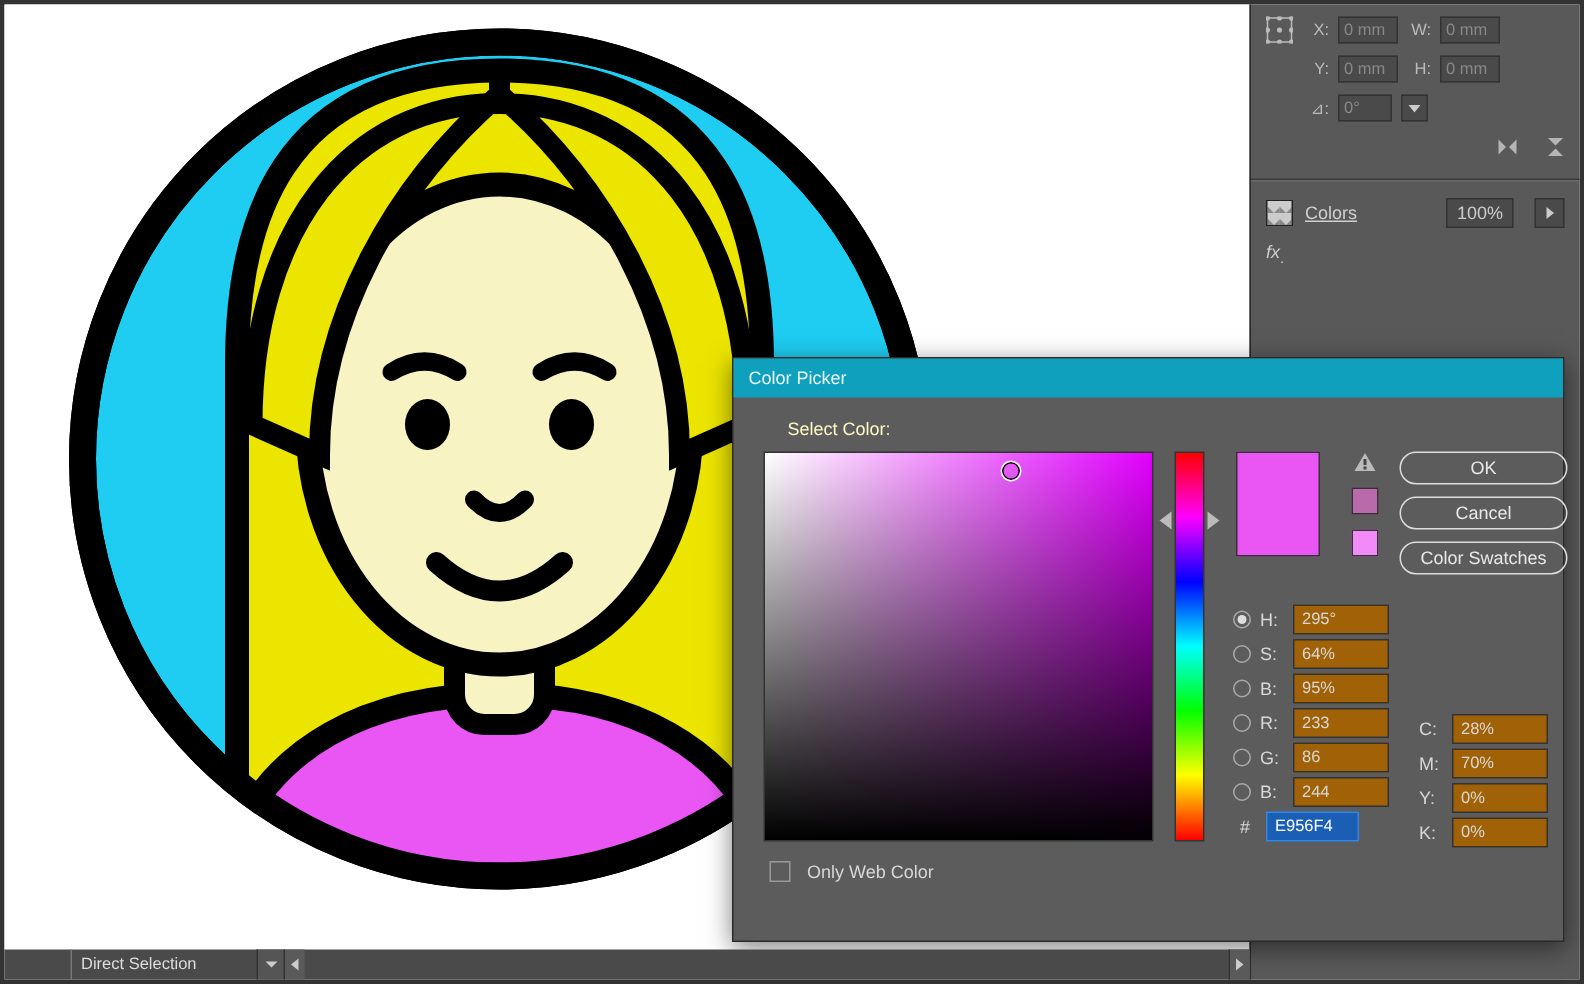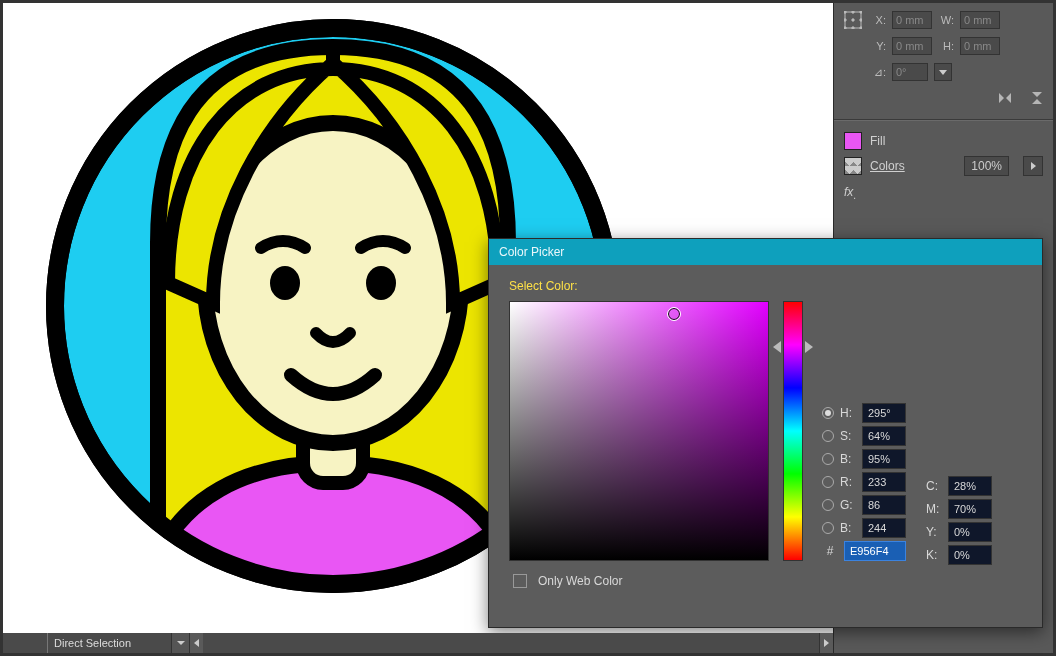--- a/index.html
+++ b/index.html
@@ -35,21 +35,21 @@
   .status{position:absolute;left:0;bottom:0;width:830px;height:20px;background:#4a4a4a;color:#ddd;display:flex;align-items:center;font-size:11px;}
   .status-pad{width:44px;}
   .status-item{padding:0 40px 0 6px;border-left:1px solid #777;height:100%;display:flex;align-items:center;}
   .status-chev{width:18px;height:100%;display:flex;align-items:center;justify-content:center;border-left:1px solid #333;background:#555;}
   .status .scroll-l,.status .scroll-r{width:14px;height:100%;background:#5a5a5a;display:flex;align-items:center;justify-content:center;border-left:1px solid #333;}
 
   
   .dlg{position:absolute;left:485px;top:235px;width:555px;height:390px;background:#5c5c5c;border:1px solid #2a2a2a;box-shadow:0 4px 16px rgba(0,0,0,.5);}
   .dlg-title{height:26px;background:#0ea0bd;color:#eaf7fa;display:flex;align-items:center;padding:0 10px;font-size:12px;}
   .dlg-body{padding:10px 14px 10px 20px;}
-  .sel-lbl{margin:4px 0 8px 0;color:#fde047;}
+  .sel-lbl{margin:4px 0 8px 16px;color:#fef9c3;}
   .picker-row{display:flex;gap:14px;}
   .sv{position:relative;width:260px;height:260px;border:1px solid #333;cursor:crosshair;
     background:linear-gradient(to top,#000,rgba(0,0,0,0)),linear-gradient(to right,#fff,#e200ff);}
   .sv-cursor{position:absolute;width:12px;height:12px;border:1px solid #000;border-radius:50%;outline:1px solid #fff;}
   .hue-col{position:relative;display:flex;align-items:flex-start;}
   .hue{width:20px;height:260px;border:1px solid #333;
     background:linear-gradient(to bottom,#ff0000 0%,#ff00ff 16.6%,#0000ff 33.3%,#00ffff 50%,#00ff00 66.6%,#ffff00 83.3%,#ff0000 100%);}
   .hue-tri{position:absolute;width:0;height:0;border-style:solid;}
   .hue-tri.l{left:-10px;border-width:6px 8px 6px 0;border-color:transparent #bbb transparent transparent;}
   .hue-tri.r{right:-10px;border-width:6px 0 6px 8px;border-color:transparent transparent transparent #bbb;}
@@ -63,21 +63,21 @@
   .warn-icon{width:16px;height:14px;}
   .btn-col{display:flex;flex-direction:column;gap:8px;}
   .btn{width:112px;height:22px;border:1.5px solid #ddd;border-radius:12px;background:transparent;color:#e8e8e8;display:flex;align-items:center;justify-content:center;font-size:12px;cursor:pointer;}
 
   .num-zone{position:absolute;left:333px;top:164px;display:flex;gap:20px;}
   .num-col{display:flex;flex-direction:column;gap:3px;}
   .nrow{display:flex;align-items:center;gap:6px;}
   .radio{width:12px;height:12px;border:1px solid #aaa;border-radius:50%;display:inline-block;}
   .radio.on::after{content:'';display:block;width:6px;height:6px;border-radius:50%;background:#ddd;margin:2px;}
   .nlbl{width:16px;color:#d8d8d8;}
-  .nval{width:44px;height:20px;background:#0f172a;border:1px solid #333;color:#d8d8d8;padding:0 5px;display:flex;align-items:center;font-size:11px;}
+  .nval{width:64px;height:20px;background:#a16207;border:1px solid #333;color:#d8d8d8;padding:0 5px;display:flex;align-items:center;font-size:11px;}
   .nval.hl{background:#1a5fb4;border-color:#3b83e0;color:#fff;}
   .hashlbl{width:16px;text-align:center;color:#d8d8d8;}
   .cmyk{margin-top:73px;}
   .chev-dn{width:0;height:0;border-left:4px solid transparent;border-right:4px solid transparent;border-top:5px solid #ccc;}
   .chev-r{width:0;height:0;border-top:4px solid transparent;border-bottom:4px solid transparent;border-left:5px solid #ccc;}
   .chev-l{width:0;height:0;border-top:4px solid transparent;border-bottom:4px solid transparent;border-right:5px solid #ccc;}
 </style>
 </head>
 <body>
 
@@ -163,24 +163,20 @@
       <div class="flip-btn"><svg width="16" height="14">
             <path d="M2 2l5 5-5 5z M14 2l-5 5 5 5z" fill="#ccc"></path>
           </svg></div>
       <div class="flip-btn"><svg width="16" height="14">
             <path d="M3 1l5 5 5-5z M3 13l5-5 5 5z" fill="#ccc"></path>
           </svg></div>
     </div>
     <div class="panel-div"></div>
 
     <div class="prop-row">
-      <div class="swatch" style="background:#E956F4"></div>
-      <span class="prop-label">Fill</span>
-    </div>
-    <div class="prop-row">
       <div class="swatch" style="background:linear-gradient(45deg,#888 25%,transparent 25%),linear-gradient(-45deg,#888 25%,transparent 25%);background-size:8px 8px;background-color:#ccc"></div>
       <span class="prop-label" style="text-decoration:underline">Colors</span>
       <div class="pill">
         <span>100%</span>
       </div>
       <div class="arrow-btn">
           <div class="chev-r"></div>
         </div>
     </div>
     <div class="fx"><span>fx</span><sub style="font-style:normal">.</sub></div>
@@ -200,20 +196,45 @@
           <label class="wc">
               <input type="checkbox" style="">
               <span>Only Web Color</span>
             </label>
         </div>
         <div class="hue-col">
           <div class="hue"></div>
           <div class="hue-tri l" style="top:40px"></div>
           <div class="hue-tri r" style="top:40px"></div>
         </div>
+        <div class="right-col">
+          <div class="preview-col">
+            <div class="preview"></div>
+          </div>
+          <div style="display:flex;flex-direction:column;gap:10px;align-items:center">
+            <svg class="warn-icon" viewBox="0 0 16 14">
+                <path d="M8 1l7 12H1z" fill="#bbb"></path>
+                <rect x="7" y="5" width="2" height="4" fill="#444"></rect>
+                <rect x="7" y="10" width="2" height="2" fill="#444"></rect>
+              </svg>
+            <div class="mini-sw" style="background:#B86AAA"></div>
+            <div class="mini-sw" style="background:#F28AF8"></div>
+          </div>
+          <div class="btn-col">
+            <div class="btn">
+                <span>OK</span>
+              </div>
+            <div class="btn">
+                <span>Cancel</span>
+              </div>
+            <div class="btn">
+                <span>Color Swatches</span>
+              </div>
+          </div>
+        </div>
       </div>
 
       <div class="num-zone">
         <div class="num-col">
           <div class="nrow">
               <span class="radio on"></span>
               <span class="nlbl">H:</span>
               <div class="nval">
                 <span>295°</span>
               </div>

